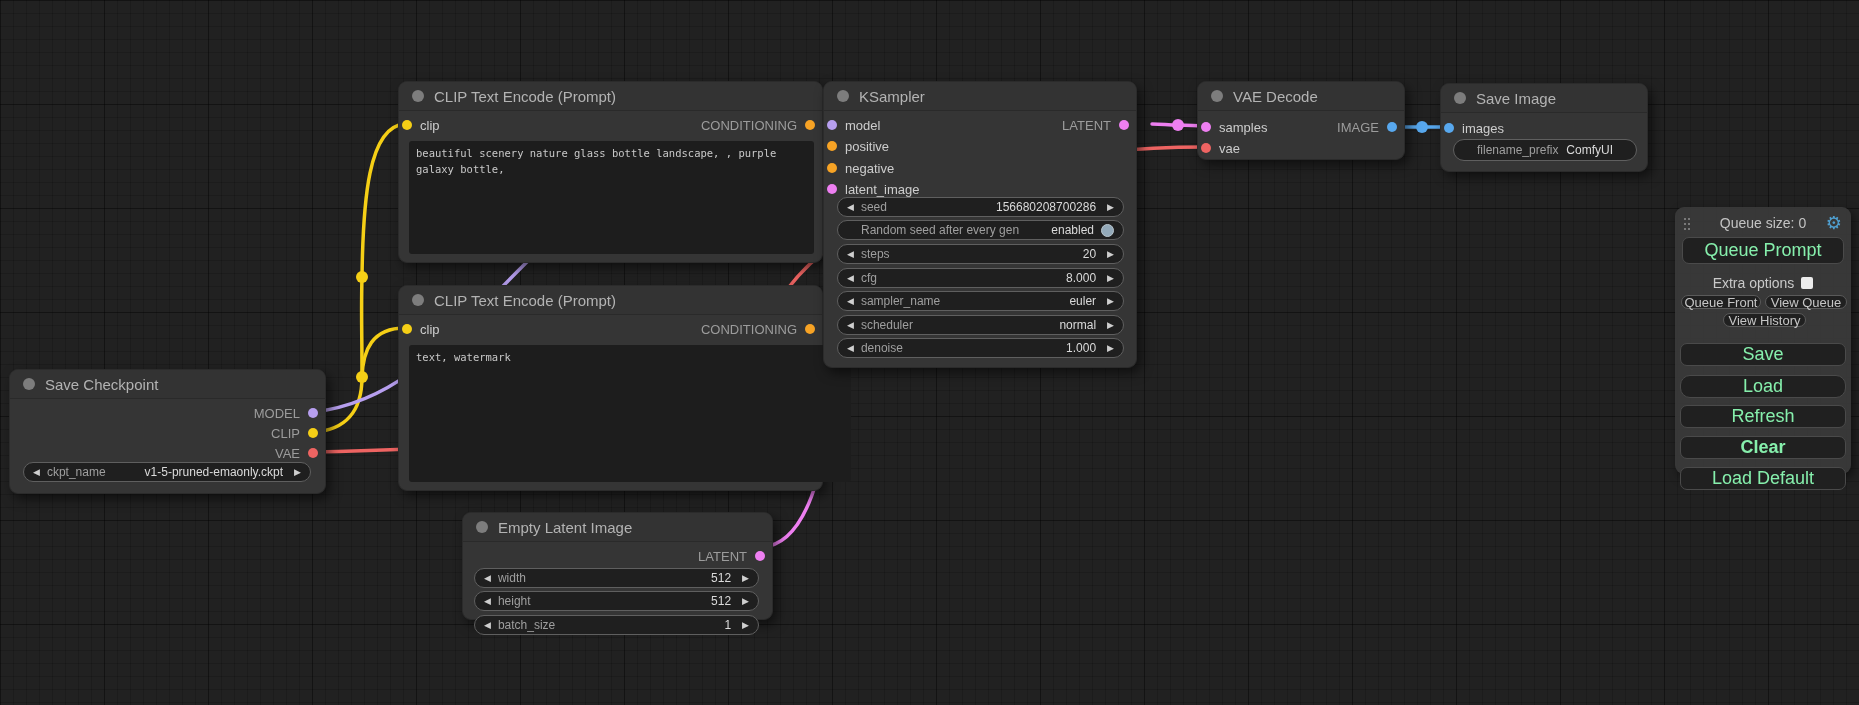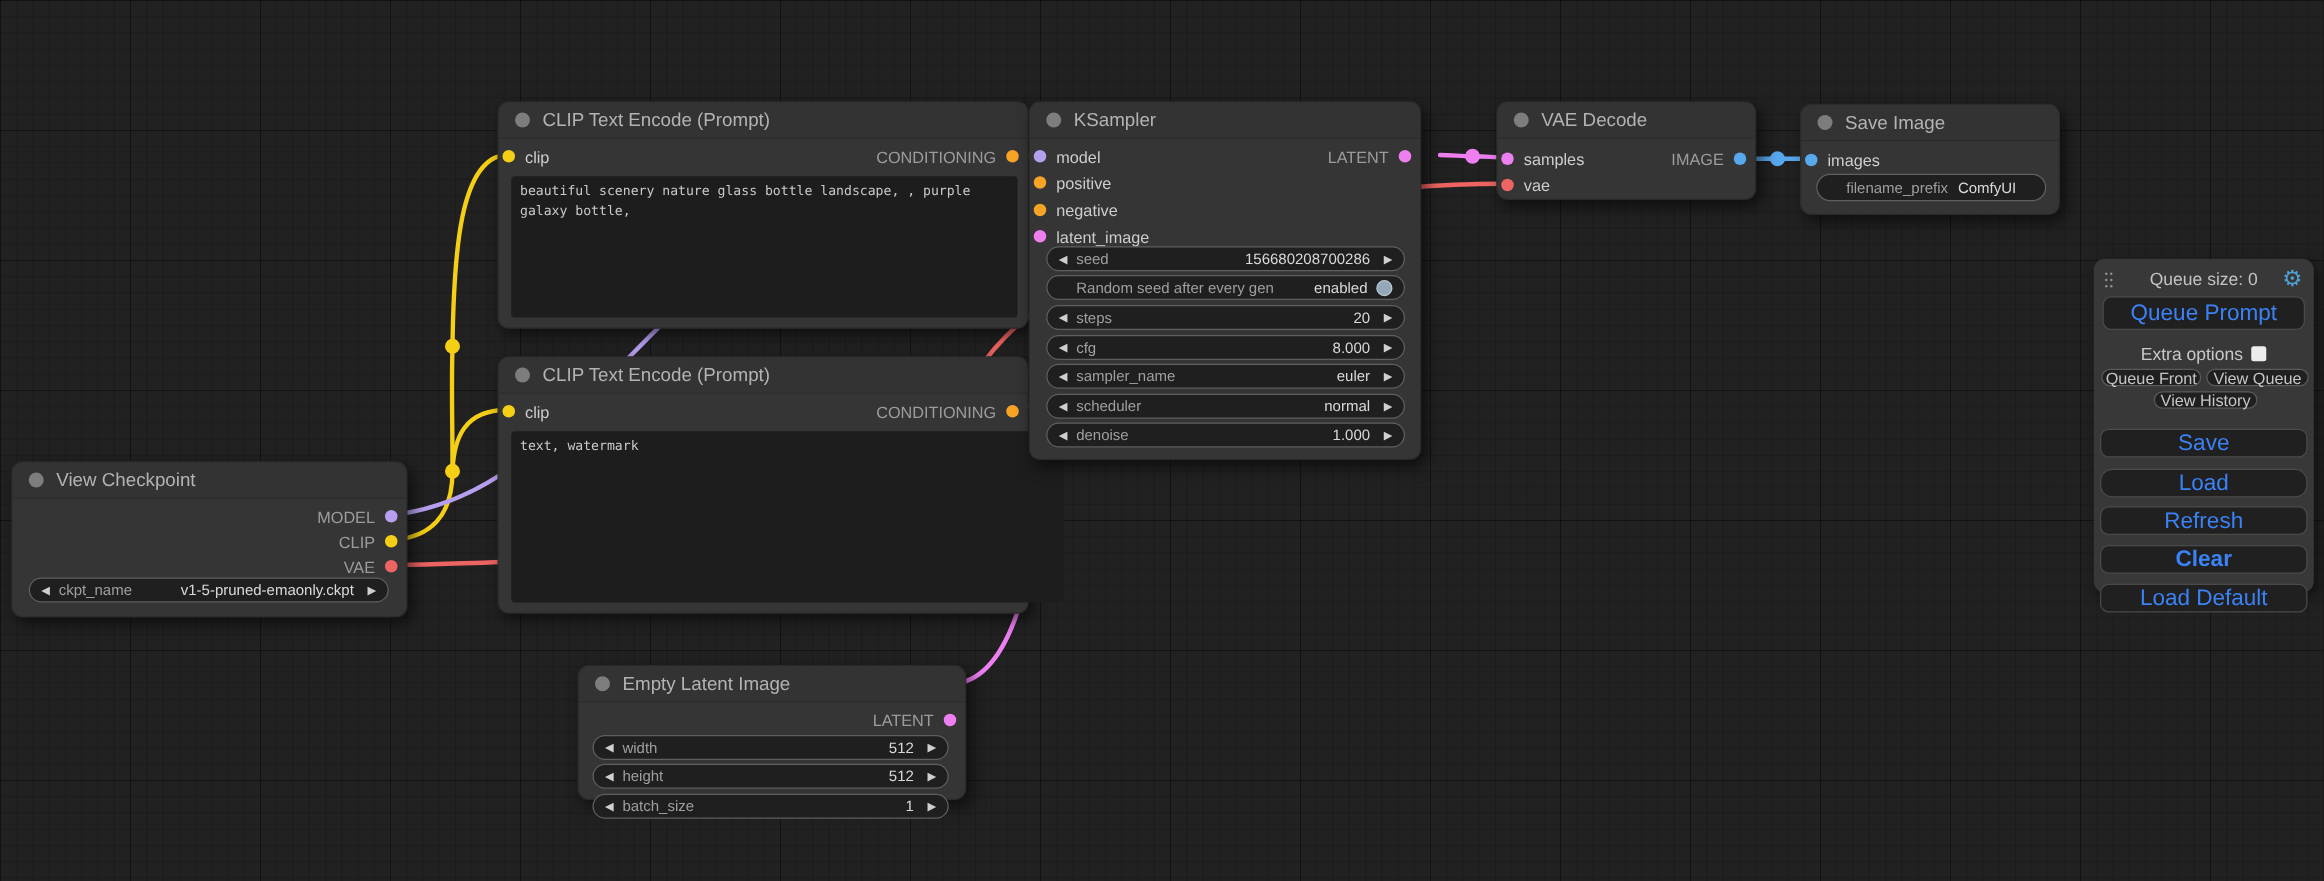--- a/index.html
+++ b/index.html
@@ -48,21 +48,21 @@
   
   .qpanel{position:absolute;left:1675px;top:207px;width:176px;height:267px;z-index:3;
     background:rgba(57,57,57,.97);border-radius:9px;box-shadow:3px 4px 10px rgba(0,0,0,.5);}
   .handle{position:absolute;left:9px;top:11px;display:grid;
     grid-template-columns:repeat(2,3px);grid-auto-rows:4px;gap:1px;cursor:move;}
   .handle i{width:2px;height:2px;border-radius:50%;background:#8f8f8f;}
   .qsize{position:absolute;left:0;top:8px;width:100%;text-align:center;
     color:#c3c3c3;font-size:14px;}
   .gear{position:absolute;right:9px;top:5px;color:#4f9fd0;font-size:18px;cursor:pointer;}
   .qbtn{position:absolute;background:#202020;border:1px solid #4a4a4a;border-radius:7px;
-    color:#3b82f6;display:flex;align-items:center;justify-content:center;
+    color:#86efac;display:flex;align-items:center;justify-content:center;
     box-sizing:border-box;font-family:inherit;cursor:pointer;padding:0;}
   .qbtn.big{left:5px;width:166px;height:23px;font-size:18px;}
   .qbtn.small{height:14px;font-size:13px;border-radius:8px;color:#c6c6c6;border-color:#5a5a5a;}
   .extra{position:absolute;left:0;top:68px;width:100%;display:flex;align-items:center;
     justify-content:center;gap:7px;color:#c9c9c9;font-size:14px;}
   .checkbox{width:12px;height:12px;background:#ececec;border-radius:2px;cursor:pointer;}
 </style>
 </head>
 <body>
 
@@ -91,21 +91,21 @@
     <circle cx="362" cy="277" r="6" fill="#f5cf16"></circle>
     <circle cx="840" cy="133" r="6" fill="#f7a325"></circle>
     <circle cx="836" cy="240" r="6" fill="#f7a325"></circle>
     <circle cx="1178" cy="125" r="6" fill="#ee7ff1"></circle>
     <circle cx="1422" cy="127" r="6" fill="#58a8ee"></circle>
   </svg>
 
   <div class="node" style="left:9px;top:369px;width:317px;height:125px;">
     <div class="node-title">
       <span class="tdot" style="background-color: rgb(125, 125, 125);"></span>
-      <span>View Checkpoint</span>
+      <span>Save Checkpoint</span>
     </div>
     <div class="out-slot" style="top:35px;">
       <span class="out-label">MODEL</span>
       <span class="dot" style="background-color: rgb(183, 159, 239);"></span>
     </div>
     <div class="out-slot" style="top:55px;">
       <span class="out-label">CLIP</span>
       <span class="dot" style="background-color: rgb(245, 207, 22);"></span>
     </div>
     <div class="out-slot" style="top:75px;">
@@ -145,21 +145,21 @@
       <span class="dot" style="background-color: rgb(245, 207, 22);"></span>
       <span class="in-label">clip</span>
     </div>
     <div class="out-slot" style="top:35px;">
       <span class="out-label">CONDITIONING</span>
       <span class="dot" style="background-color: rgb(247, 163, 37);"></span>
     </div>
     <div class="textbox" style="left:10px;top:59px;width:442px;height:137px;">text, watermark</div>
   </div>
 
-  <div class="node" style="left:462px;top:532px;width:311px;height:108px;text-align:center;">
+  <div class="node" style="left:462px;top:512px;width:311px;height:108px;text-align:center;">
     <div class="node-title">
       <span class="tdot" style="background-color: rgb(125, 125, 125);"></span>
       <span>Empty Latent Image</span>
     </div>
     <div class="out-slot" style="top:35px;">
       <span class="out-label">LATENT</span>
       <span class="dot" style="background-color: rgb(238, 127, 241);"></span>
     </div>
     <div class="widget" style="left:11px;top:55px;width:285px;">
       <span class="w-arrow">◀</span>

